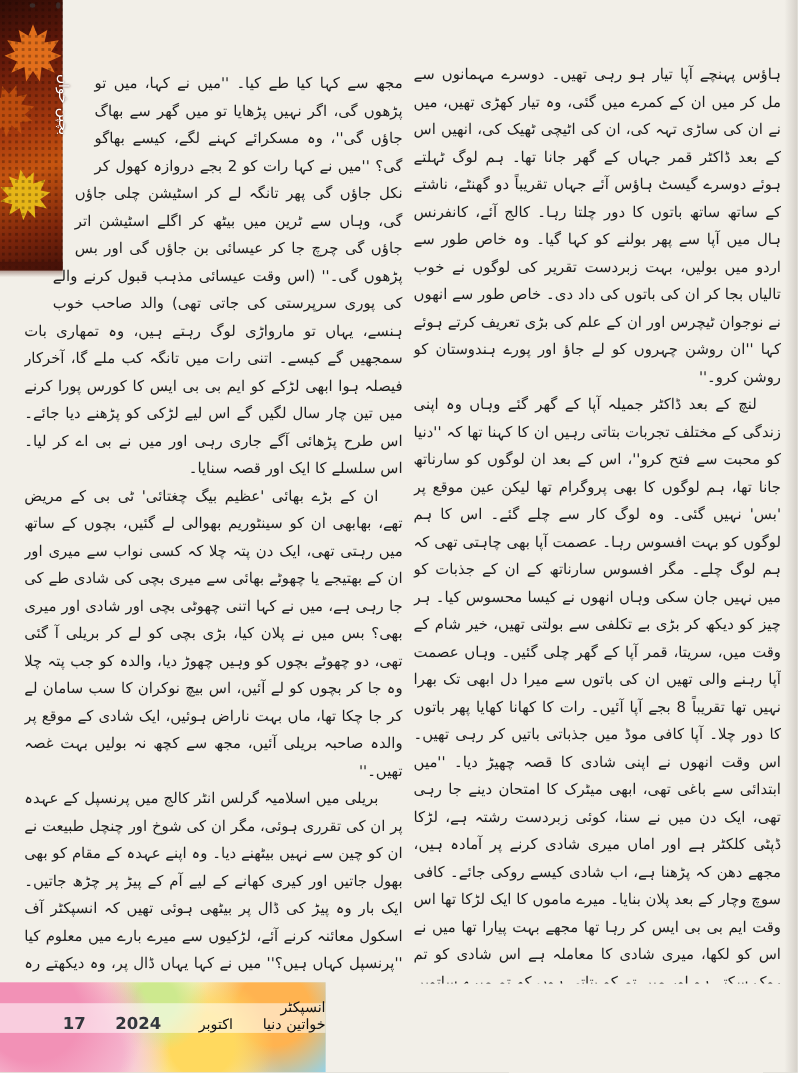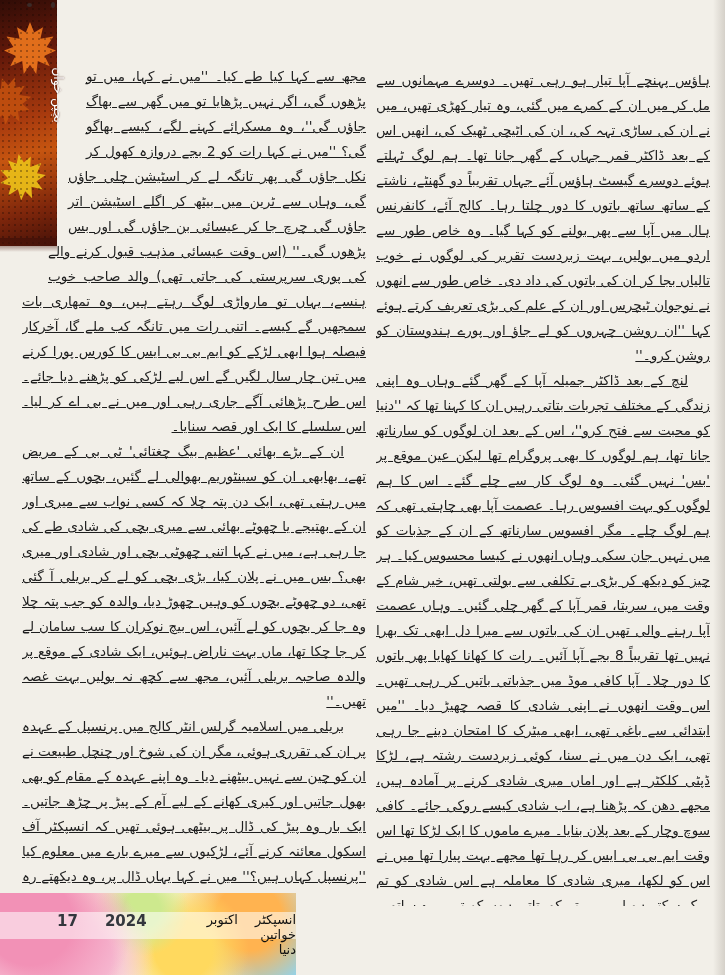--- a/index.html
+++ b/index.html
@@ -29,44 +29,44 @@
     position:absolute;left:66px;top:52px;width:86px;
     transform:rotate(90deg);transform-origin:0 0;
     direction:rtl;text-align:center;color:#fff;
     font-size:12.5px;letter-spacing:1px;text-shadow:0 0 2px rgba(60,10,5,.9);
     white-space:nowrap;
   }
 
   
   .col{position:absolute;direction:rtl;text-align:justify;
     font-size:13.5px;line-height:25px;overflow:hidden;}
-  .col p{margin:0;padding:0;text-decoration:underline;}
+  .col p{margin:0;padding:0;}
   .col p.indent{text-indent:22px;}
   .col-left{left:22px;top:64px;width:344px;height:826px;}
-  .col-right{left:376px;top:56px;width:334px;height:838px;margin-top:12px;}
+  .col-right{left:376px;top:56px;width:334px;height:838px;}
   .wrap-spacer{float:left;}
   .wrapA{width:64px;height:96px;}
   .wrapB{clear:left;width:46px;height:76px;}
   .wrapC{clear:left;width:26px;height:50px;}
 
   
   .footer{position:absolute;left:0;top:893px;width:296px;height:82px;
     background:
       radial-gradient(circle at 10% 35%,#f291b6 0 16%,rgba(0,0,0,0) 38%),
       radial-gradient(circle at 27% 78%,#f6bcd3 0 14%,rgba(0,0,0,0) 33%),
       radial-gradient(circle at 48% 20%,#cde98e 0 11%,rgba(0,0,0,0) 28%),
       radial-gradient(circle at 62% 70%,#ffd95e 0 15%,rgba(0,0,0,0) 34%),
       radial-gradient(circle at 84% 30%,#ffb350 0 13%,rgba(0,0,0,0) 30%),
       radial-gradient(circle at 97% 72%,#8fd4f0 0 12%,rgba(0,0,0,0) 27%),
       linear-gradient(90deg,#fdeef3 0%,#fdf7d8 40%,#f4f7d2 70%,#e9f4f6 100%);}
   .footer-band{position:absolute;left:0;top:19px;width:100%;height:27px;
-    background:rgba(255,255,255,.55);display:flex;align-items:flex-start;}
+    background:rgba(255,255,255,.55);display:flex;align-items:flex-end;}
   .footer-band .pgnum{margin-left:57px;font-weight:bold;font-size:15px;color:#33373d;}
   .footer-band .year{margin-left:27px;font-weight:bold;font-size:15px;color:#33373d;}
-  .footer-band .month{margin-left:60px;font-size:13px;color:#101010;direction:rtl;}
+  .footer-band .month{margin-left:34px;font-size:13px;color:#101010;direction:rtl;}
   .footer-band .mag{margin-left:7px;font-size:13px;color:#101010;direction:rtl;}
 </style>
 </head>
 <body>
 
 <div class="page">
 
   <div class="leaf-panel">
     <svg viewBox="0 0 57 246" width="57" height="246">
       <g transform="translate(4,22) scale(0.52)" fill="#e8731c" opacity="0.95">

